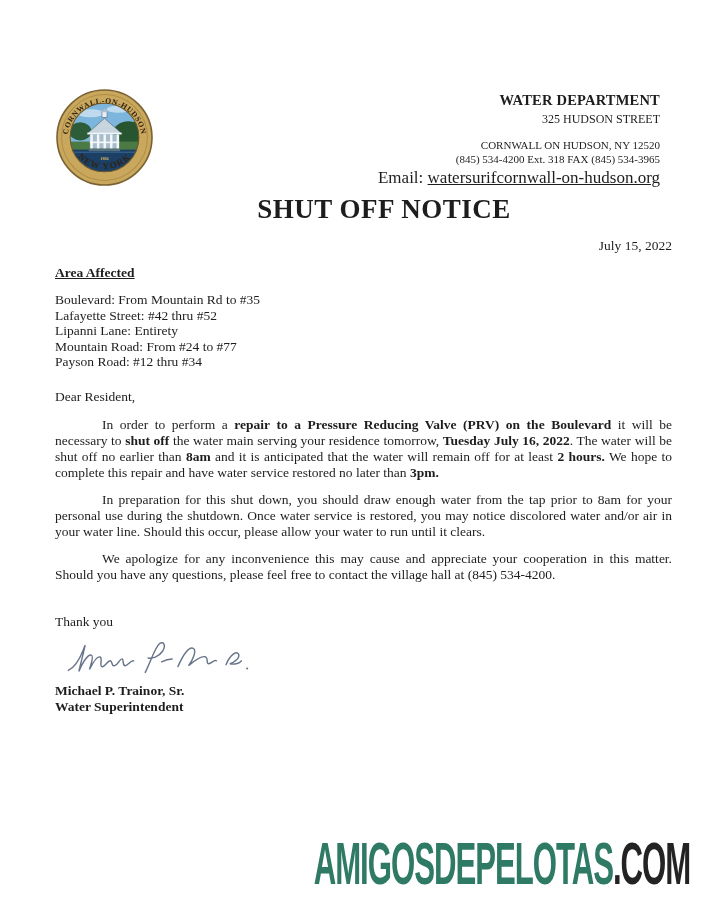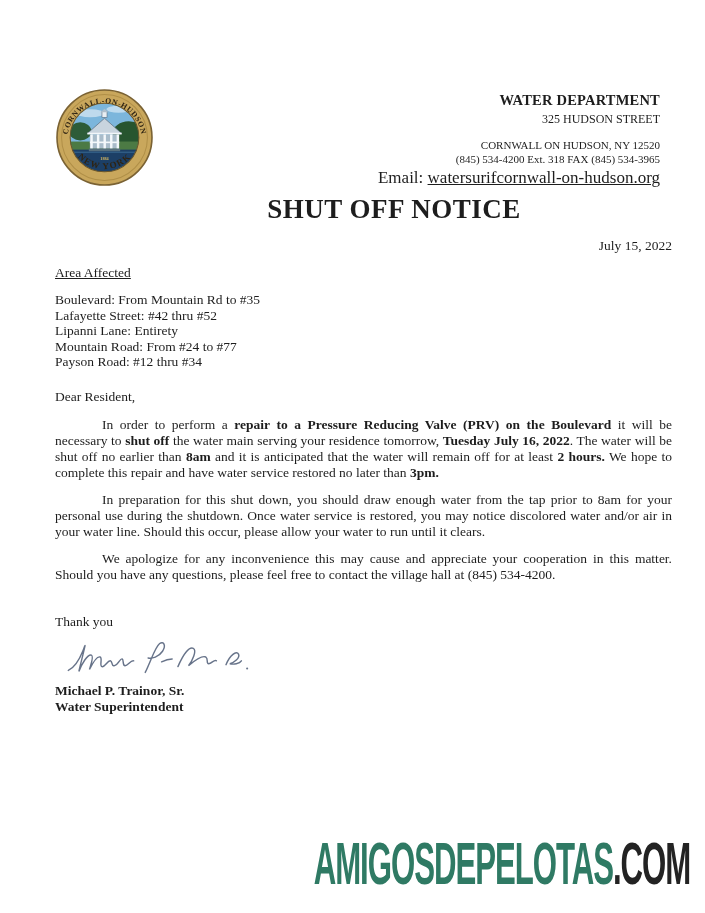--- a/index.html
+++ b/index.html
@@ -21,28 +21,28 @@
   }
   .dept   { font-size:14.5px; font-weight:bold; letter-spacing:.2px; }
   .muni   { font-size:15.5px; font-weight:bold; margin-top:3px; letter-spacing:.2px; }
   .addr   { font-size:12px; margin-top:4px; }
   .addr2  { font-size:11px; margin-top:13px; }
   .phone  { font-size:11px; margin-top:1px; }
   .email  { font-size:17px; margin-top:2px; }
   .email a { color:#1d1d1d; text-decoration:underline; }
 
   
-  .title-block { position:absolute; left:90px; top:194px; width:608px; text-align:center; }
+  .title-block { position:absolute; left:80px; top:194px; width:608px; text-align:center; }
   .title    { font-size:27px; font-weight:bold; letter-spacing:.5px; }
   .subtitle { font-size:11.5px; font-weight:bold; margin-top:1px; }
   .date { position:absolute; top:238px; right:33px; font-size:13.5px; }
 
   
   .body { position:absolute; left:55px; top:265px; width:617px; font-size:13.5px; }
-  .area-heading { font-weight:normal; text-decoration:underline; font-size:13.5px; }
+  .area-heading { font-weight:bold; text-decoration:underline; font-size:13.5px; }
   .area-list { margin-top:11px; line-height:15.6px; }
   .salutation { margin-top:19px; }
   .para { margin:0; margin-top:12px; text-align:justify; text-indent:47px; line-height:16px; }
   .para + .para { margin-top:11px; }
   .closing { margin-top:31px; }
   .sig-wrap { margin-top:2px; margin-left:6px; height:50px; }
   .sig-name  { font-weight:bold; margin-top:1px; }
   .sig-title { font-weight:bold; }
 
   

